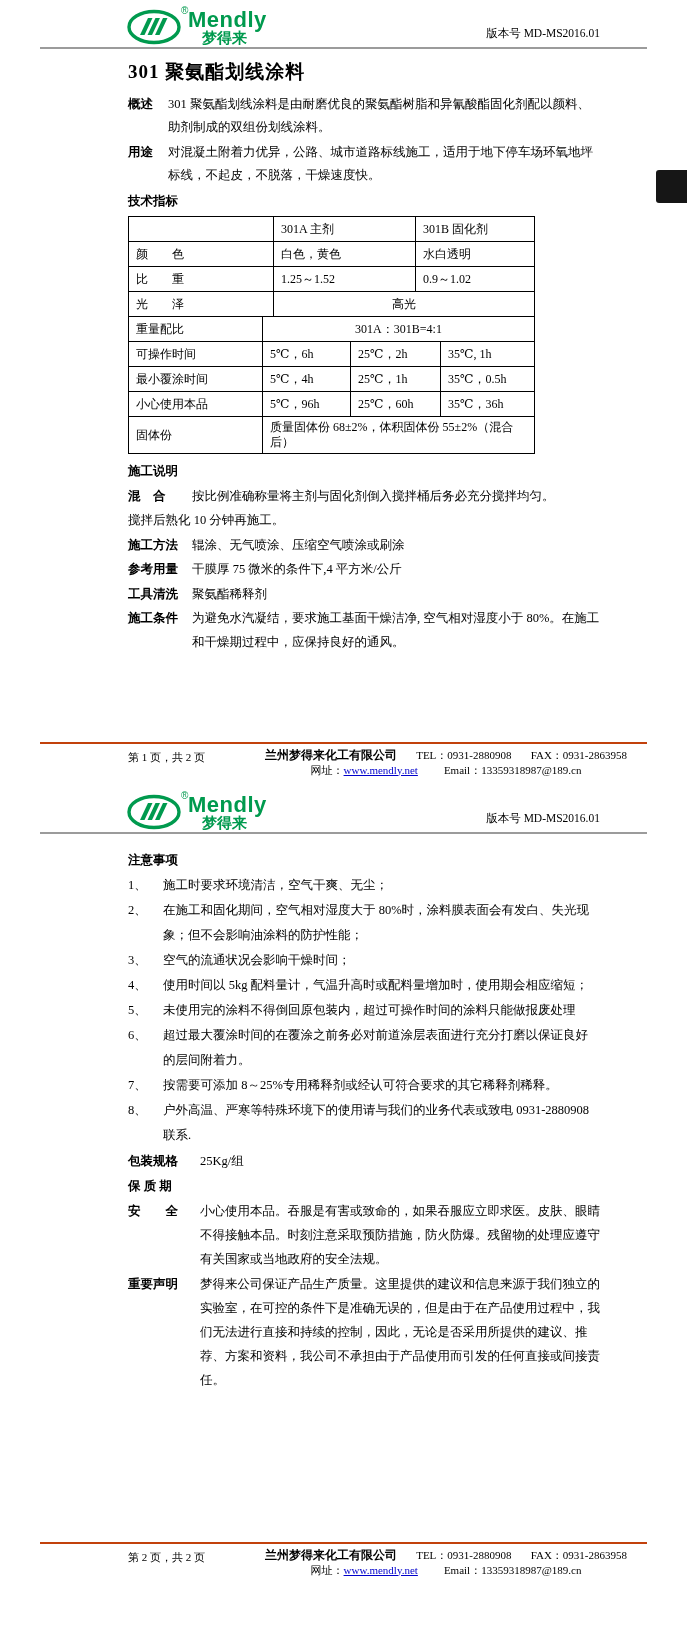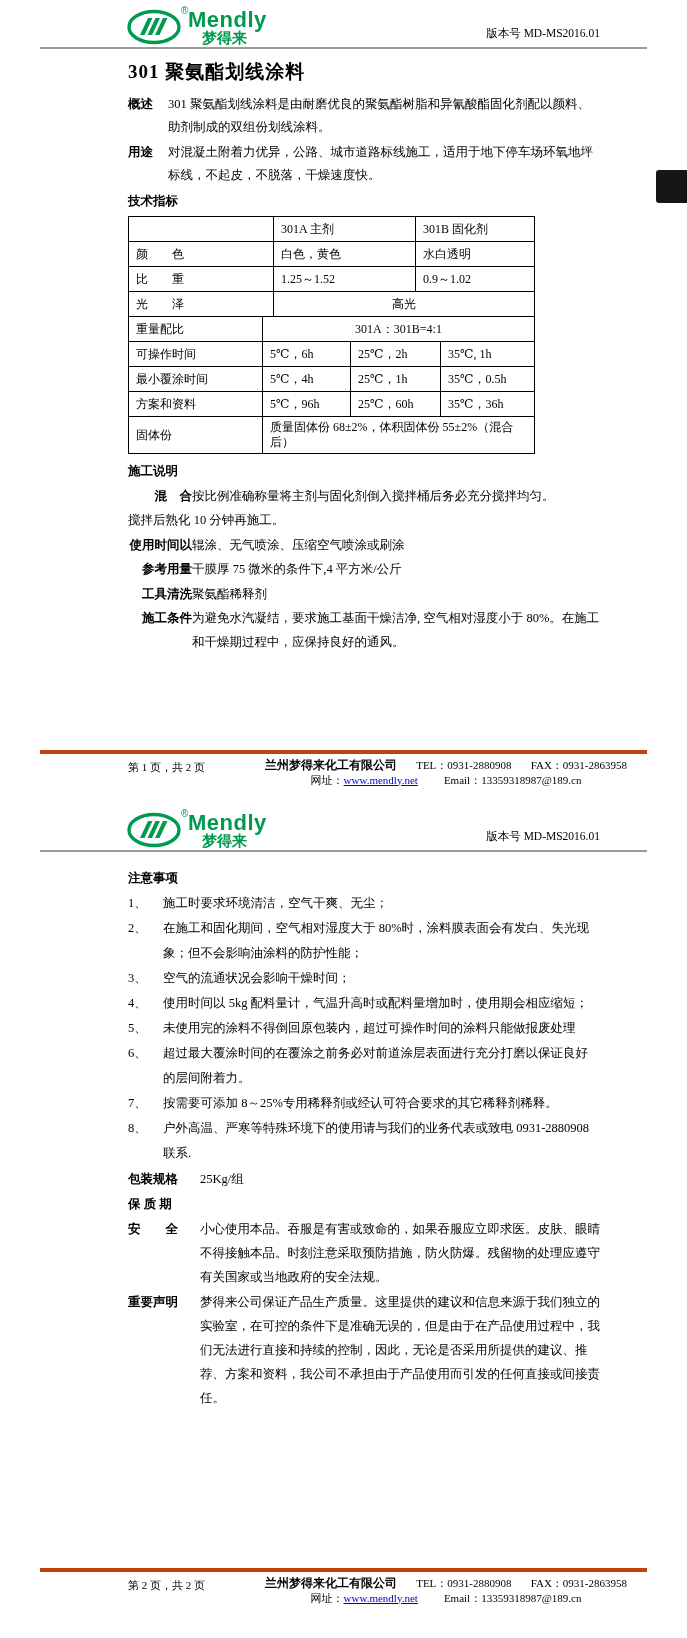--- a/index.html
+++ b/index.html
@@ -19,21 +19,21 @@
   
   .page1 { height:738px; }
   .p1-content { margin:0 87px 0 128px; font-size:12.5px; line-height:23.5px; }
   .title { font-size:19px; font-weight:bold; letter-spacing:1px; margin:11px 0 9px; }
 
   .sec { display:flex; margin:1px 0; }
   .sec .lbl { flex:0 0 40px; font-weight:bold; white-space:pre-wrap; }
   .sec .txt { flex:1; }
 
   .sec2 { display:flex; margin:1px 0; }
-  .sec2 .lbl { flex:0 0 64px; font-weight:bold; white-space:pre-wrap;text-align:right; }
+  .sec2 .lbl { flex:0 0 64px; font-weight:bold; white-space:pre-wrap; }
   .sec2 .txt { flex:1; }
 
   .sec3 { display:flex; margin:1px 0; line-height:24px; }
   .sec3 .lbl { flex:0 0 72px; font-weight:bold; white-space:pre-wrap; }
   .sec3 .txt { flex:1; }
 
   .plain { margin:1px 0; }
   .h-bold { font-weight:bold; margin:2px 0 1px; }
 
   
@@ -51,21 +51,21 @@
 
   
   .page2 { height:690px; }
   .p2-content { margin:0 87px 0 128px; font-size:12.5px; }
   .notes-title { font-weight:bold; line-height:25px; margin-top:14px; }
   .note { display:flex; line-height:25px; }
   .note .num { flex:0 0 35px; }
   .note .txt { flex:1; }
 
   
-  .footer { border-top:4px solid #c2410c; margin:12px 40px; padding:4px 20px 2px 88px;
+  .footer { border-top:2px solid #c2410c; margin:4px 40px; padding:4px 20px 2px 88px;
             display:flex; font-size:11px; line-height:14.5px; }
   .footer .pageno { flex:0 0 137px; padding-top:2px; }
   .footer .info { flex:1; }
   .info-line1 { display:flex; justify-content:space-between; }
   .info-line2 { display:flex; justify-content:center; gap:26px; }
   .co-name { font-weight:bold; font-size:12px; }
   a.weblink { color:#0000cc; text-decoration:underline; }
 
   
   .logo { display:block; }
@@ -139,41 +139,41 @@
         <div class="tc ct3">25℃，2h</div>
         <div class="tc ct4">35℃, 1h</div>
       </div>
       <div class="tr">
         <div class="tc c1b">最小覆涂时间</div>
         <div class="tc ct2">5℃，4h</div>
         <div class="tc ct3">25℃，1h</div>
         <div class="tc ct4">35℃，0.5h</div>
       </div>
       <div class="tr">
-        <div class="tc c1b">方案和资料</div>
+        <div class="tc c1b">小心使用本品</div>
         <div class="tc ct2">5℃，96h</div>
         <div class="tc ct3">25℃，60h</div>
         <div class="tc ct4">35℃，36h</div>
       </div>
       <div class="tr">
         <div class="tc c1b">固体份</div>
         <div class="tc csolid">质量固体份 68±2%，体积固体份 55±2%（混合后）</div>
       </div>
     </div>
 
     <div class="h-bold">施工说明</div>
 
     <div class="sec2">
       <span class="lbl">混　合</span>
       <span class="txt">按比例准确称量将主剂与固化剂倒入搅拌桶后务必充分搅拌均匀。</span>
     </div>
     <div class="plain">搅拌后熟化 10 分钟再施工。</div>
 
     <div class="sec2">
-      <span class="lbl">使用时间以</span>
+      <span class="lbl">施工方法</span>
       <span class="txt">辊涂、无气喷涂、压缩空气喷涂或刷涂</span>
     </div>
     <div class="sec2">
       <span class="lbl">参考用量</span>
       <span class="txt">干膜厚 75 微米的条件下,4 平方米/公斤</span>
     </div>
     <div class="sec2">
       <span class="lbl">工具清洗</span>
       <span class="txt">聚氨酯稀释剂</span>
     </div>

